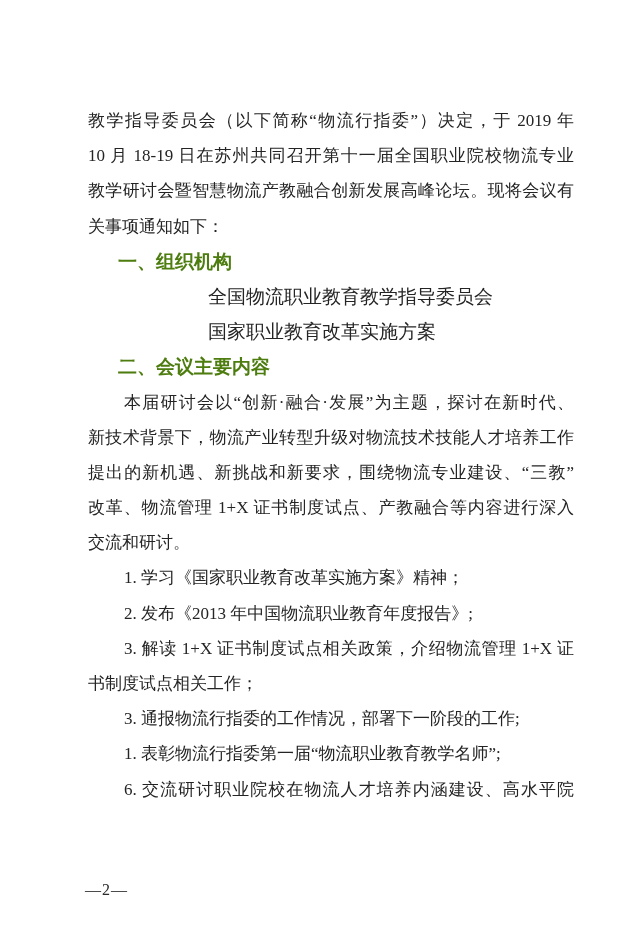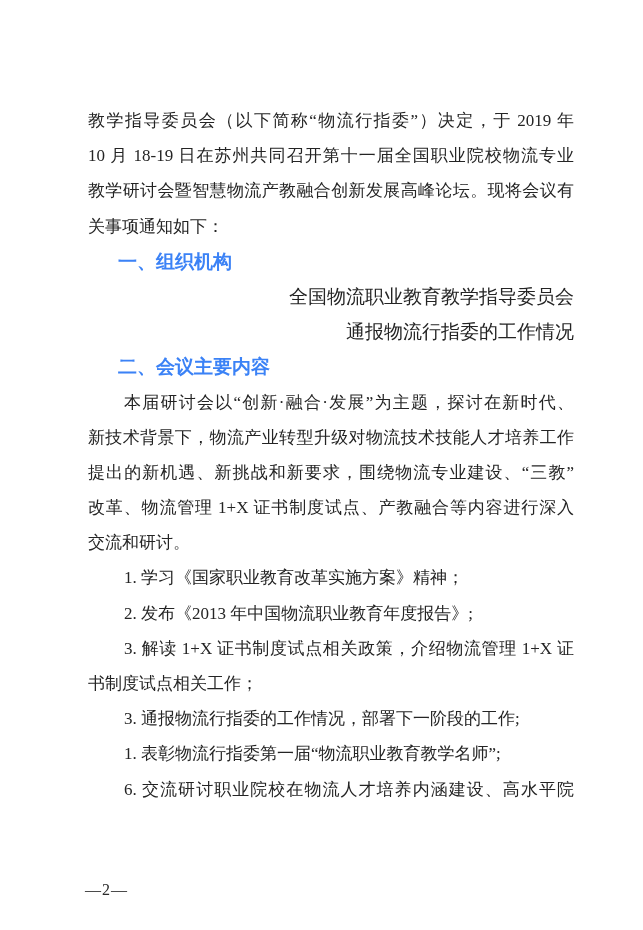--- a/index.html
+++ b/index.html
@@ -29,26 +29,26 @@
     text-align: justify;
     text-align-last: justify;
     text-justify: inter-character;
   }
   .ind { padding-left: 36px; }
   .heading {
     font-family: "Liberation Sans", "DejaVu Sans", sans-serif;
     font-weight: 700;
     font-size: 19px;
     padding-left: 30px;
-    color: #3b82f6;
+    color: #4d7c0f;
   }
   .org-row { padding-left: 3px; font-size: 19px; }
   .org-label { font-weight: 700; }
   .org-name { margin-left: 7px; }
-  .org-cont { padding-left: 120px; font-size: 19px; text-align: right; }
+  .org-cont { padding-left: 120px; font-size: 19px; }
   .pagenum {
     position: absolute;
     left: 85px;
     top: 846px;
     height: 24px;
     line-height: 24px;
     font-size: 16px;
     letter-spacing: 1px;
     color: #2a2a2a;
   }
@@ -61,21 +61,21 @@
 
     <div class="ln fill">教学指导委员会（以下简称“物流行指委”）决定，于 2019 年</div>
     <div class="ln fill">10 月 18-19 日在苏州共同召开第十一届全国职业院校物流专业</div>
     <div class="ln fill">教学研讨会暨智慧物流产教融合创新发展高峰论坛。现将会议有</div>
     <div class="ln">关事项通知如下：</div>
 
     <div class="ln heading">一、组织机构</div>
 
     <div class="ln org-cont">全国物流职业教育教学指导委员会</div>
 
-    <div class="ln org-cont">通报物流行指委的工作情况</div>
+    <div class="ln org-cont">国家职业教育改革实施方案</div>
 
     <div class="ln heading">二、会议主要内容</div>
 
     <div class="ln fill ind">本届研讨会以“创新·融合·发展”为主题，探讨在新时代、</div>
     <div class="ln fill">新技术背景下，物流产业转型升级对物流技术技能人才培养工作</div>
     <div class="ln fill">提出的新机遇、新挑战和新要求，围绕物流专业建设、“三教”</div>
     <div class="ln fill">改革、物流管理 1+X 证书制度试点、产教融合等内容进行深入</div>
     <div class="ln">交流和研讨。</div>
 
     <div class="ln ind">1. 学习《国家职业教育改革实施方案》精神；</div>

